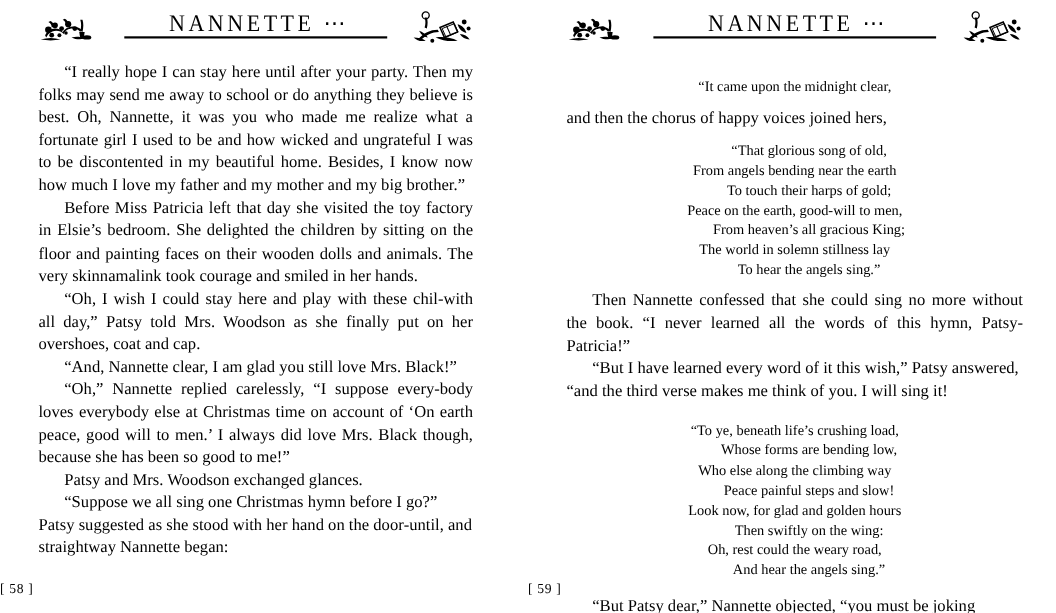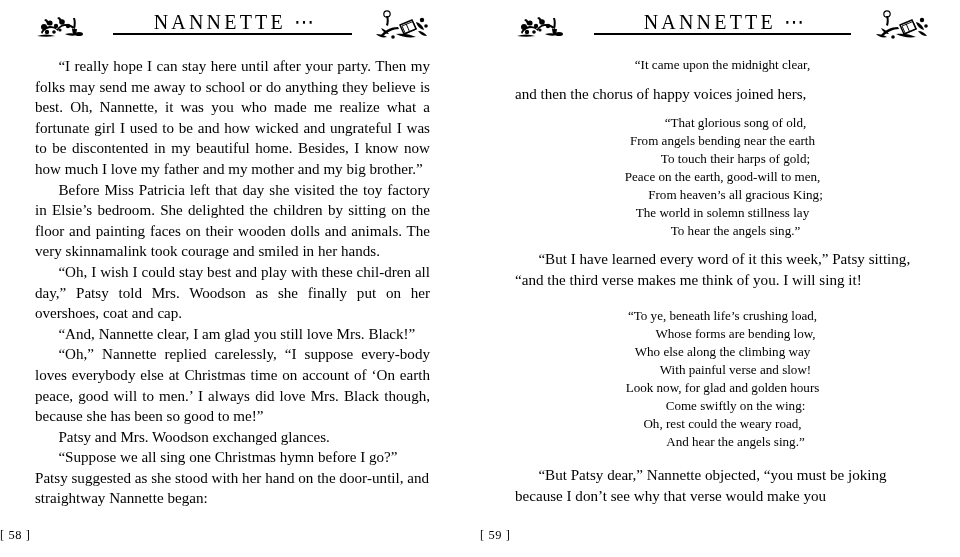--- a/index.html
+++ b/index.html
@@ -101,21 +101,21 @@
     text-align: center;
     margin: 9px 0 9px 0;
   }
   .verse .vline { white-space: nowrap; text-align: center; }
   .verse .vline.in { padding-left: 26px; }
 
   .lead-line {
     font-size: 13.1px;
     line-height: 18.1px;
     text-align: center;
-    margin-top: 2px;
+    margin-top: 16px;
   }
   .chorus-line {
     font-size: 15.1px;
     line-height: 20.6px;
     text-align: left;
     margin-top: 10px;
     margin-bottom: 4px;
   }
 
   
@@ -180,21 +180,21 @@
               <circle cx="54" cy="16" r="1.8"></circle>
             <circle cx="21" cy="27" r="1.8"></circle>
           </svg>
         </span>
       </div>
     </div>
 
     <div class="body">
       <p>“I really hope I can stay here until after your party. Then my folks may send me away to school or do anything they believe is best.  Oh, Nannette, it was you who made me realize what a fortunate girl I used to be and how wicked and ungrateful I was to be discontented in my beautiful home.  Besides, I know now how much I love my father and my mother and my big brother.”</p>
       <p>Before Miss Patricia left that day she visited the toy factory in Elsie’s bedroom.  She delighted the children by sitting on the floor and painting faces on their wooden dolls and animals.  The very skinnamalink took courage and smiled in her hands.</p>
-      <p>“Oh, I wish I could stay best and play with these chil‐dren all day,” Patsy told Mrs. Woodson as she finally put on her overshoes, coat and cap.</p>
+      <p>“Oh, I wish I could stay here and play with these chil‐with all day,” Patsy told Mrs. Woodson as she finally put on her overshoes, coat and cap.</p>
       <p>“And, Nannette clear, I am glad you still love Mrs. Black!”</p>
       <p>“Oh,” Nannette replied carelessly, “I suppose every‐body loves everybody else at Christmas time on account of ‘On earth peace, good will to men.’  I always did love Mrs. Black though, because she has been so good to me!”</p>
       <p>Patsy and Mrs. Woodson exchanged glances.</p>
       <p>“Suppose we all sing one Christmas hymn before I go?” Patsy suggested as she stood with her hand on the door‐until, and straightway Nannette began:</p>
     </div>
 
     <div class="folio">[ 58 ]</div>
   </div>
 
   <div class="page page-right">
@@ -256,30 +256,31 @@
         <div class="vline in">“That glorious song of old,</div>
         <div class="vline">From angels bending near the earth</div>
         <div class="vline in">To touch their harps of gold;</div>
         <div class="vline">Peace on the earth, good‐will to men,</div>
         <div class="vline in">From heaven’s all gracious King;</div>
         <div class="vline">The world in solemn stillness lay</div>
         <div class="vline in">To hear the angels sing.”</div>
       </div>
 
       <div class="body">
-        <p>“But I have learned every word of it this week,” Patsy sitting, “and the third verse makes me think of you.  I will sing it!</p>
+        <p>Then Nannette confessed that she could sing no more without the book.  “I never learned all the words of this hymn, Patsy‐Patricia!”</p>
+        <p>“But I have learned every word of it this wish,” Patsy answered, “and the third verse makes me think of you.  I will sing it!</p>
       </div>
 
       <div class="verse" style="margin-top:16px;margin-bottom:14px;">
         <div class="vline">“To ye, beneath life’s crushing load,</div>
         <div class="vline in">Whose forms are bending low,</div>
         <div class="vline">Who else along the climbing way</div>
-        <div class="vline in">With painful verse and slow!</div>
+        <div class="vline in">Peace painful steps and slow!</div>
         <div class="vline">Look now, for glad and golden hours</div>
-        <div class="vline in">Come swiftly on the wing:</div>
+        <div class="vline in">Then swiftly on the wing:</div>
         <div class="vline">Oh, rest could the weary road,</div>
         <div class="vline in">And hear the angels sing.”</div>
       </div>
 
       <div class="body">
         <p>“But Patsy dear,” Nannette objected, “you must be joking because I don’t see why that verse would make you</p>
       </div>
 
     </div>
 

